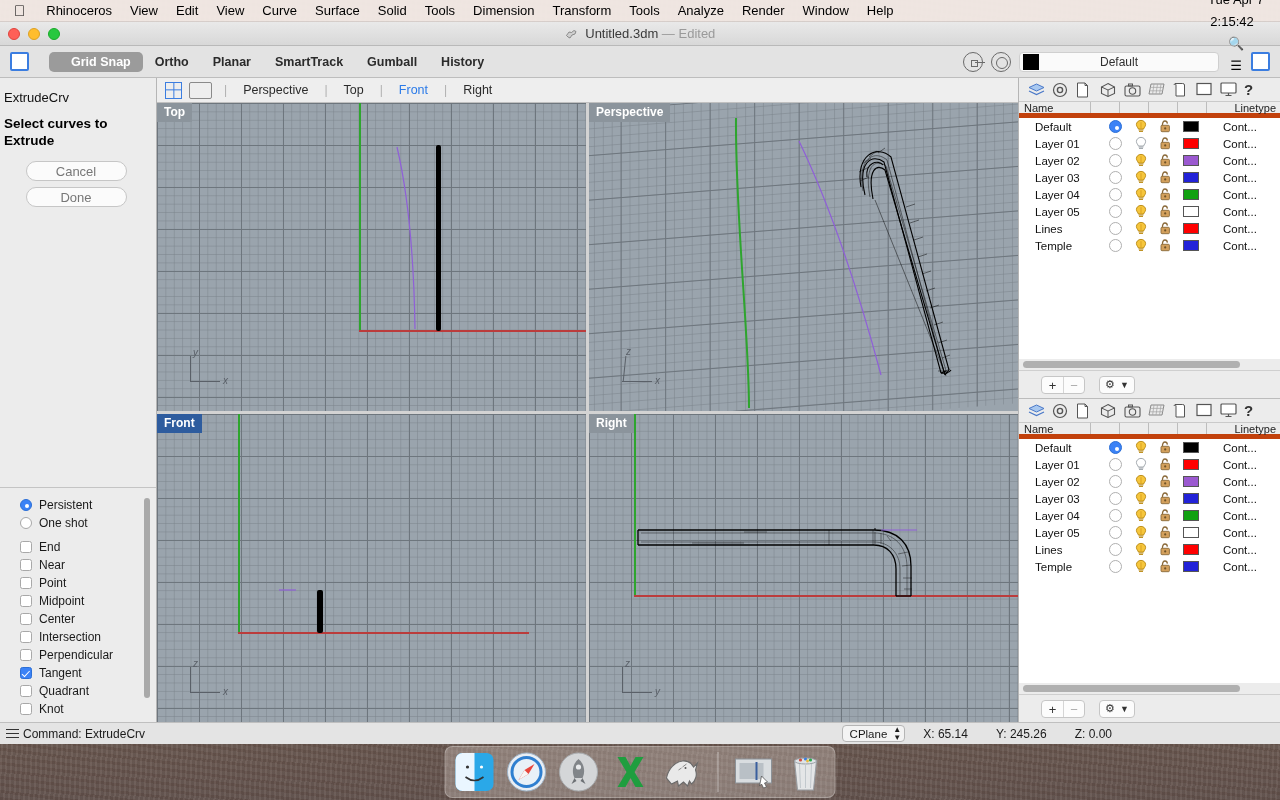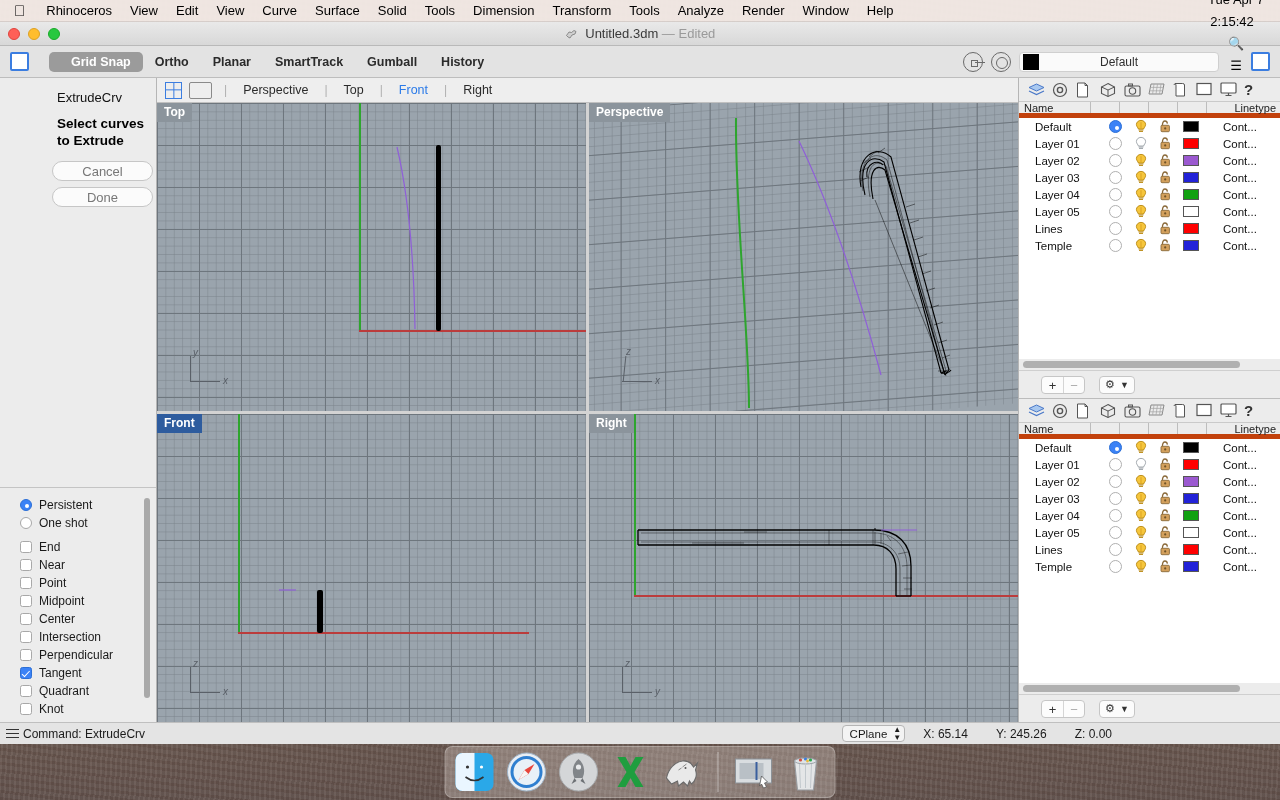--- a/index.html
+++ b/index.html
@@ -125,21 +125,21 @@
   
   .body {
     flex: 1; display: flex; min-height: 0;
   }
 
   
   .sidebar {
     width: 157px; background: #ececec; border-right: 1px solid #b5b5b5;
     display: flex; flex-direction: column;
   }
-  .cmd-prompt { padding: 12px 8px 0 21px; margin-left: 36px; }
+  .cmd-prompt { padding: 12px 8px 0 4px; }
   .cmd-name { font-size: 13px; color: #111; }
   .cmd-instr { font-size: 13.5px; font-weight: bold; color: #000; margin-top: 10px; line-height: 17px; }
   .cmd-buttons { margin-top: 12px; display: flex; flex-direction: column; gap: 6px; align-items: center; }
   .cmd-btn {
     width: 101px; height: 20px; background: #fbfbfb; border: 1px solid #c6c6c6;
     border-radius: 10px; font-size: 13px; color: #777; text-align: center; line-height: 19px;
   }
   .sidebar-spacer { flex: 1; }
   .osnap {
     border-top: 1px solid #c4c4c4;

